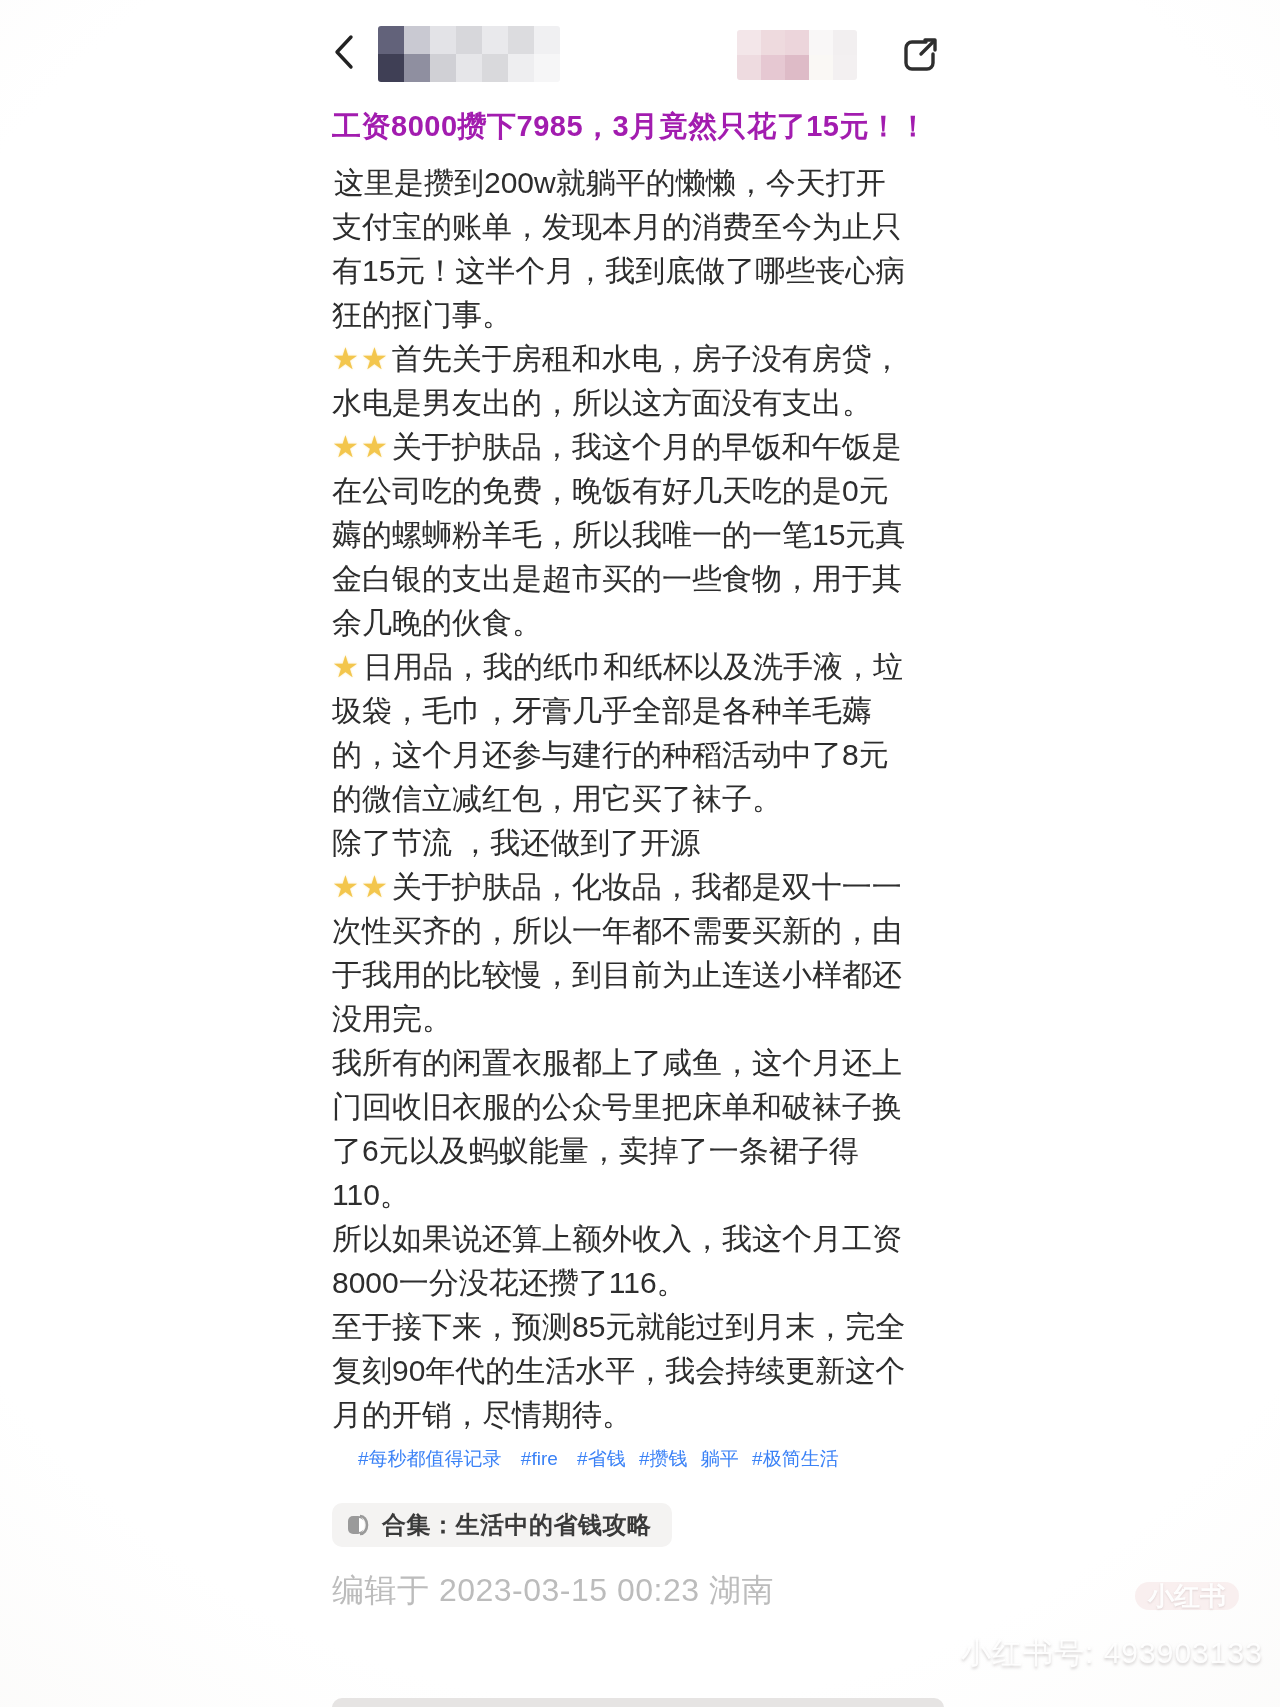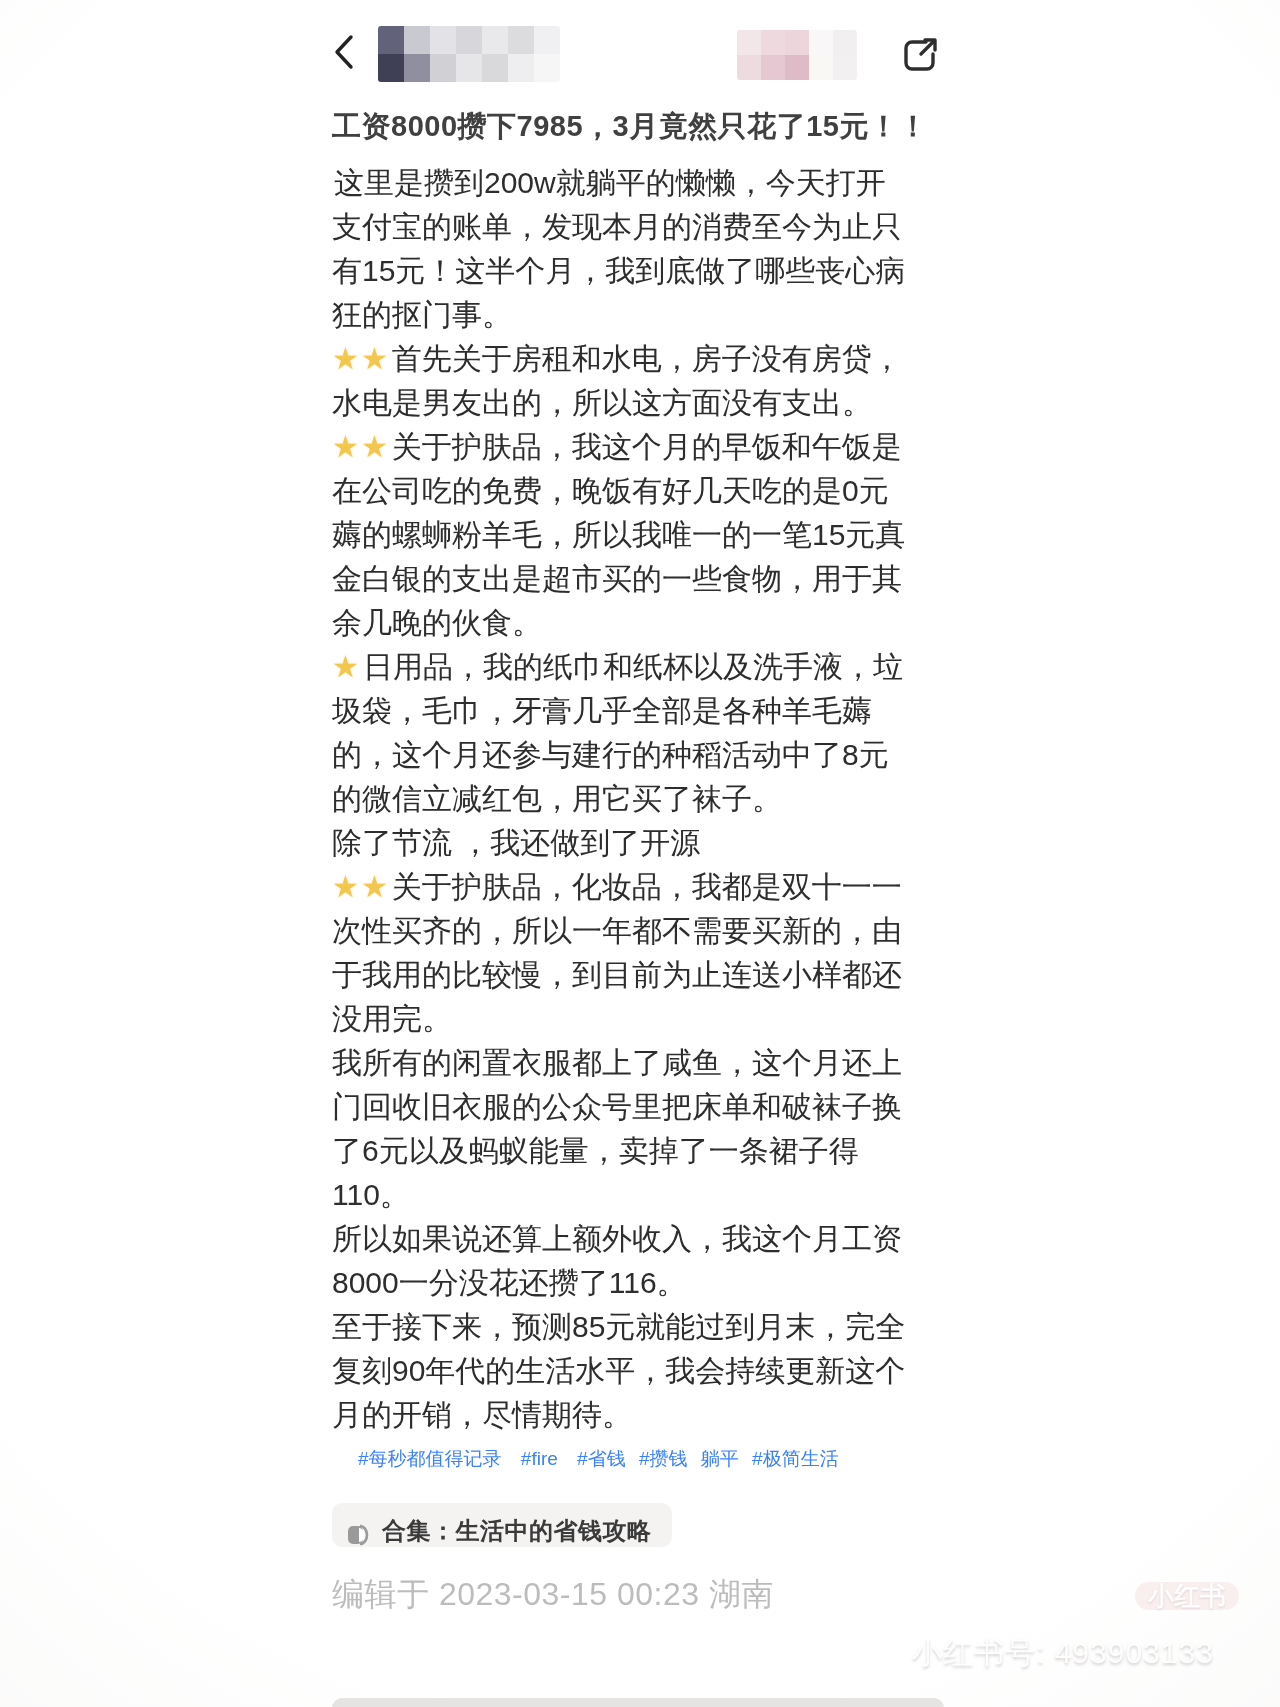--- a/index.html
+++ b/index.html
@@ -35,47 +35,47 @@
   .follow-mosaic span:nth-child(5){background:#f2eff0;}
   .follow-mosaic span:nth-child(6){background:#eedbe0;}
   .follow-mosaic span:nth-child(7){background:#e6c8d2;}
   .follow-mosaic span:nth-child(8){background:#debbc7;}
   .follow-mosaic span:nth-child(9){background:#faf8f5;}
   .follow-mosaic span:nth-child(10){background:#f3f0f1;}
   .share-btn{position:absolute;left:899px;top:34px;width:42px;height:42px;cursor:pointer;}
   
   .content{position:absolute;left:332px;top:104px;width:610px;}
   .post-title{
-    width:600px;font-size:29px;line-height:45px;font-weight:700;color:#404040;
+    width:600px;font-size:29px;line-height:45px;font-weight:700;color:#a21caf;
     letter-spacing:0.5px;margin:0 0 12px 0;
   }
   .post-body{width:578px;font-size:30px;line-height:44px;color:#2d2d2d;}
   .post-body p{margin:0;}
   .stars{color:#f3c64d;text-shadow:0 0 2px rgba(243,198,77,.55);letter-spacing:2px;margin-right:2px;}
   .hashtags{width:592px;font-size:19px;line-height:44px;color:#3b82f6;padding-left:26px;}
   .tag{margin-right:8px;cursor:pointer;}
   .tag.wide{margin-right:14px;}
   
   .collection-chip{
-    display:inline-flex;align-items:flex-end;gap:12px;margin-top:22px;
+    display:inline-flex;align-items:center;gap:12px;margin-top:22px;
     height:44px;padding:0 20px 0 14px;border-radius:10px;background:#f4f3f2;cursor:pointer;
   }
   .collection-label{font-size:24px;font-weight:700;color:#3a3a3a;letter-spacing:0.5px;}
   
   .edit-meta{margin-top:22px;font-size:32px;color:#bcbcbc;letter-spacing:0.5px;}
   
   .logo-watermark{
     position:absolute;left:1135px;top:1582px;width:104px;height:28px;border-radius:22px;
     background:rgba(248,236,236,0.85);
     color:rgba(255,255,255,0.95);font-size:26px;font-weight:700;
     display:flex;align-items:center;justify-content:center;
     text-shadow:0 1px 2px rgba(205,190,190,0.6);
   }
   .id-watermark{
-    position:absolute;left:912px;top:1633px;font-size:30px;letter-spacing:1px;
+    position:absolute;left:961px;top:1633px;font-size:30px;letter-spacing:1px;
     color:rgba(255,255,255,0.92);
     text-shadow:0 2px 3px rgba(176,172,172,0.55);
   }
   
   .bottom-bar{
     position:absolute;left:332px;top:1698px;width:612px;height:20px;border-radius:10px;
     background:#e6e4e3;
   }
   svg{display:block;}
 </style>

